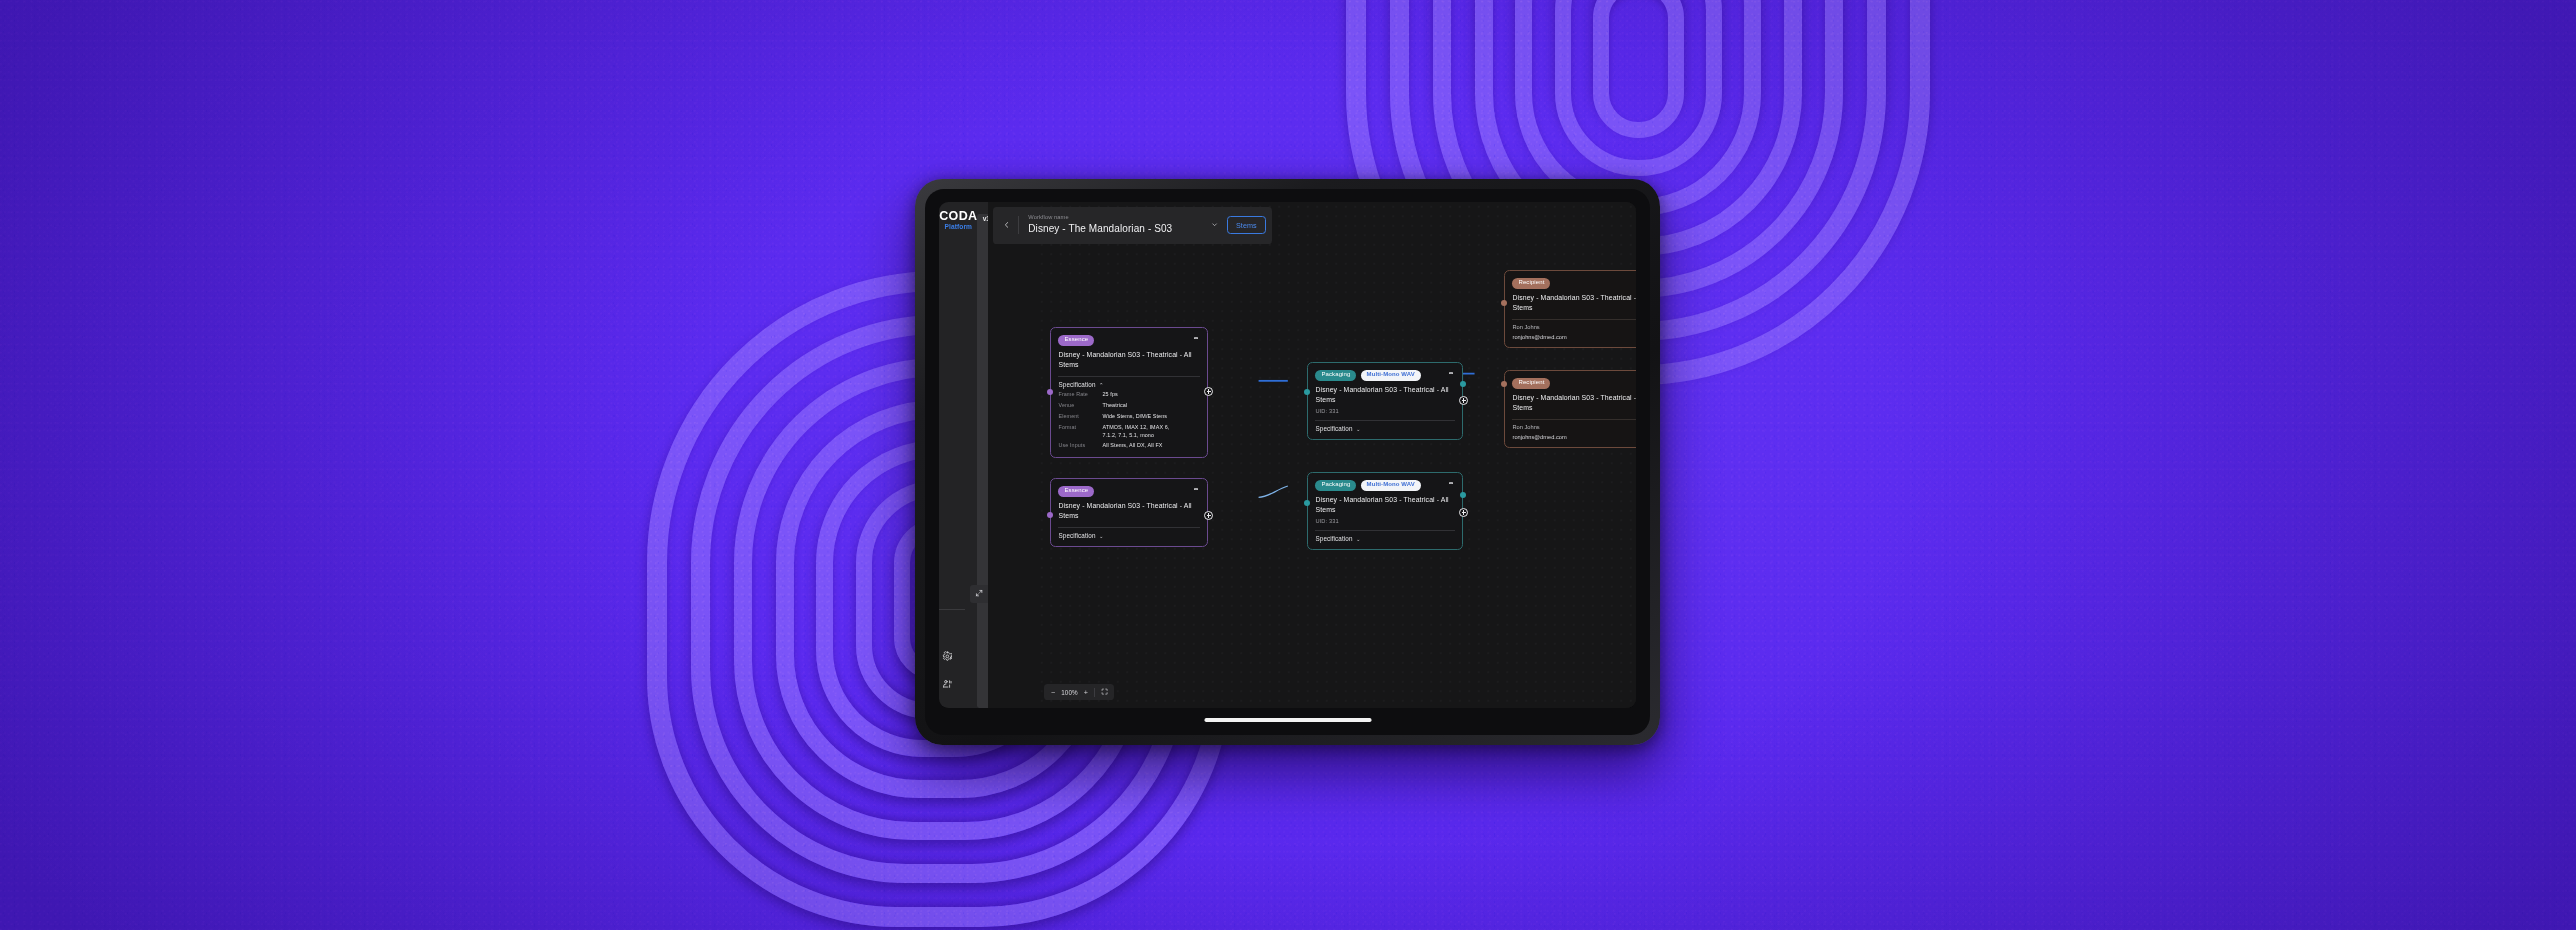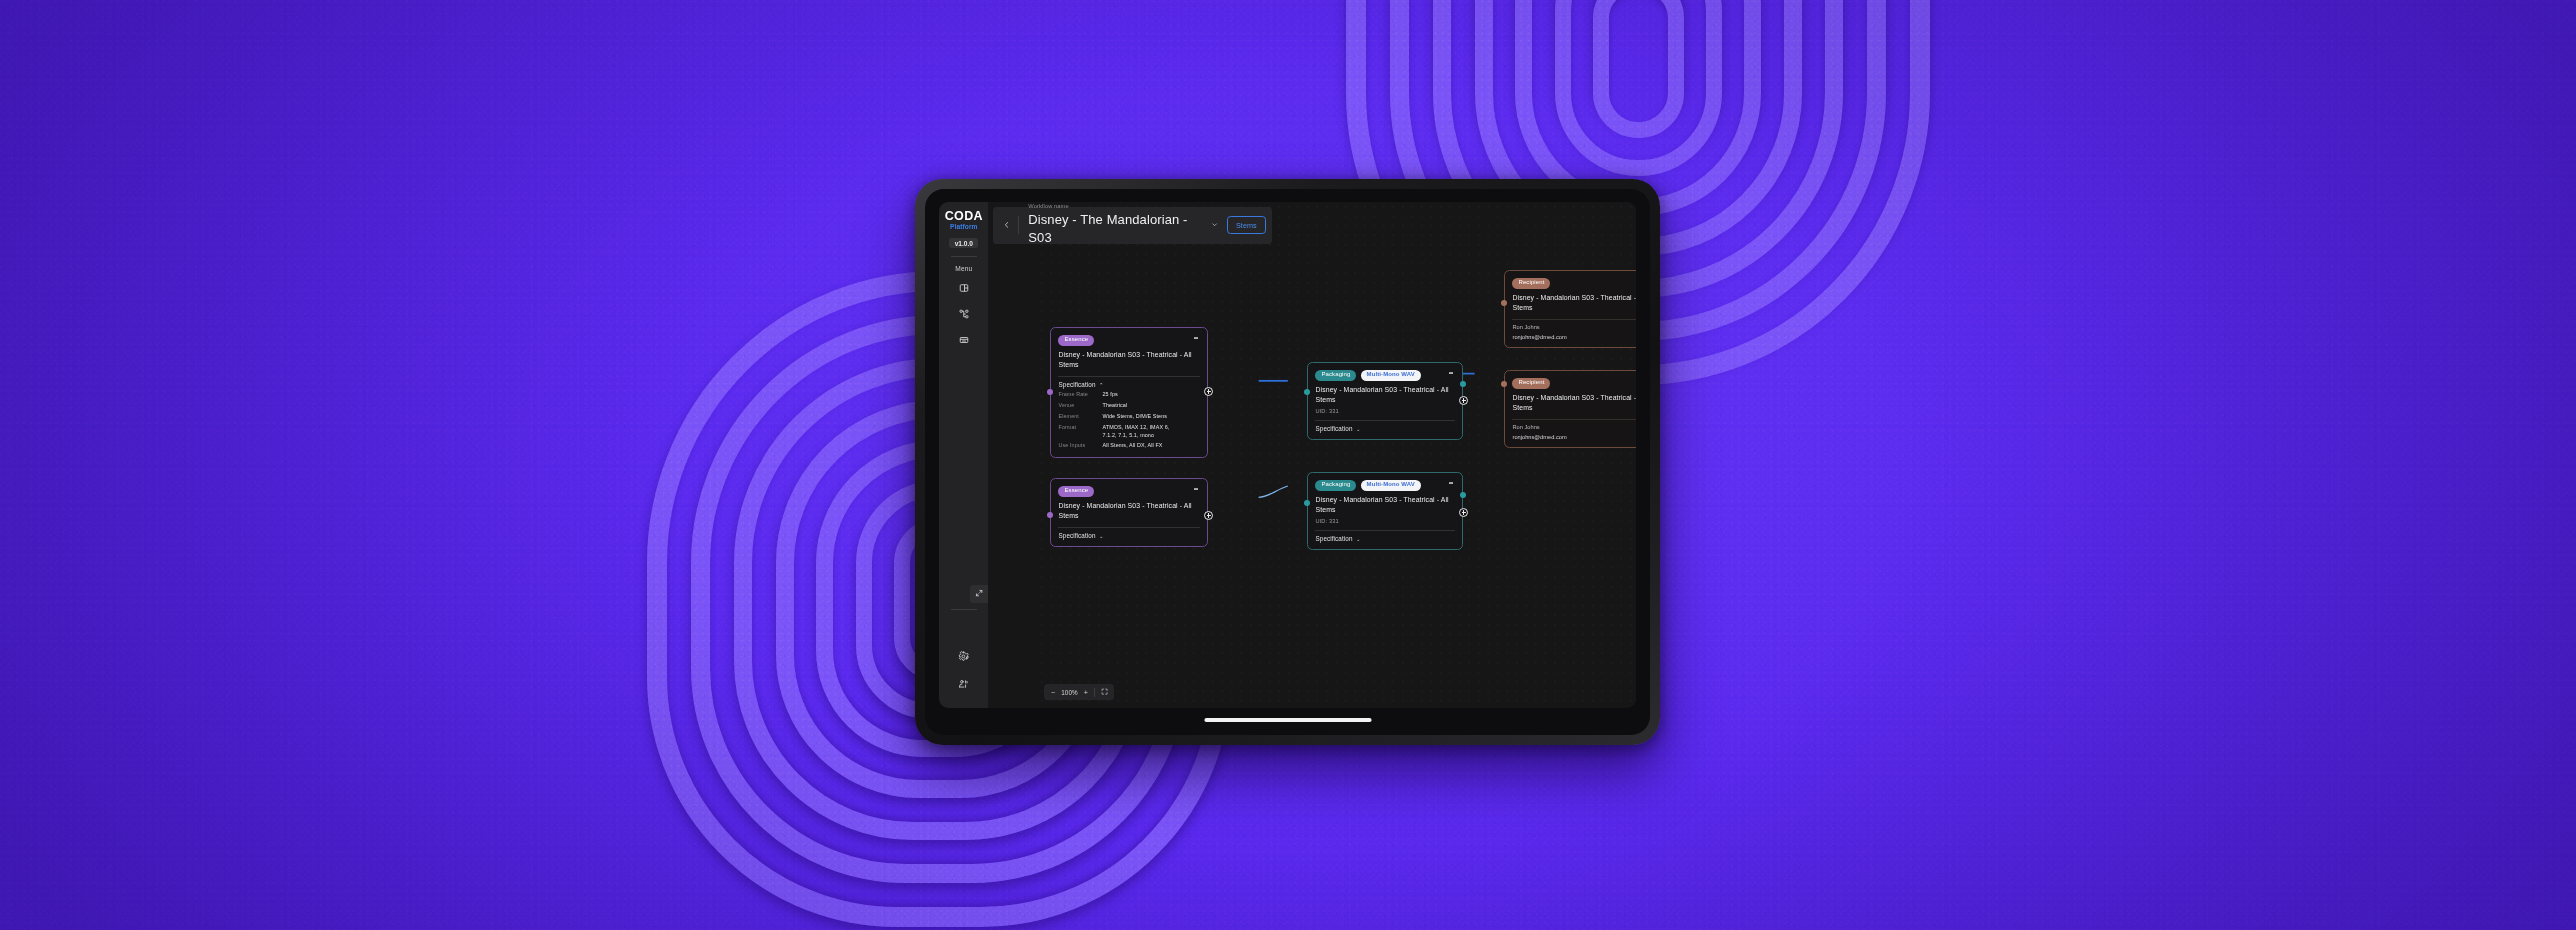--- a/index.html
+++ b/index.html
@@ -59,21 +59,21 @@
     background:#161617; border-radius:9.5px; overflow:hidden; display:flex;
   }
   #homebar {
     position:absolute; left:50%; transform:translateX(-50%); bottom:13px;
     width:167px; height:3.6px; border-radius:1.8px; background:#f2f2f2;
   }
 
   
   #sidebar {
     width:49px; background:#232325; flex:0 0 49px;
-    display:flex; flex-direction:column; align-items:center;
+    display:flex; flex-direction:row; 
     padding-top:8.3px; position:relative;
   }
   .logo { text-align:center; margin-bottom:4.8px; }
   .logo .coda {
     font-size:12.5px; font-weight:bold; color:#ffffff; letter-spacing:0.3px; line-height:1.0;
   }
   .logo .plat {
     font-size:6.6px; font-weight:bold; color:#3b7fe8; letter-spacing:0.1px; line-height:1.1;
   }
   .ver {
@@ -108,21 +108,21 @@
     display:flex; align-items:center; padding:0 6px; flex:0 0 37px;
     width:279px;
   }
   .backbtn {
     width:15.5px; height:20px; display:flex; align-items:center; justify-content:center;
     color:#e4e4e6; font-size:10px; margin-right:3.6px;
   }
   .hdrDiv { width:0.6px; height:18px; background:#3d3d40; margin-right:9.5px; }
   .wfBlock { flex:1; display:flex; flex-direction:column; justify-content:center; }
   .wfLbl { font-size:5.7px; color:#8d8d92; line-height:1.35; letter-spacing:0.1px; }
-  .wfName { font-size:13px; color:#f0f0f2; line-height:1.4; letter-spacing:0.1px; }
+  .wfName { font-size:10px; color:#f0f0f2; line-height:1.4; letter-spacing:0.1px; }
   .chev { color:#c9c9cd; font-size:6.6px; padding:0 8.3px 0 3.6px; }
   .savebtn {
     border:0.6px solid #3a7ae0; color:#4c8cf0; background:transparent;
     font-size:7.2px; padding:3.6px 8.3px; border-radius:3.6px; letter-spacing:0.1px;
   }
 
   
   #canvas {
     position:absolute; left:49px; top:0; right:0; bottom:0;
     background-color:#161617;

